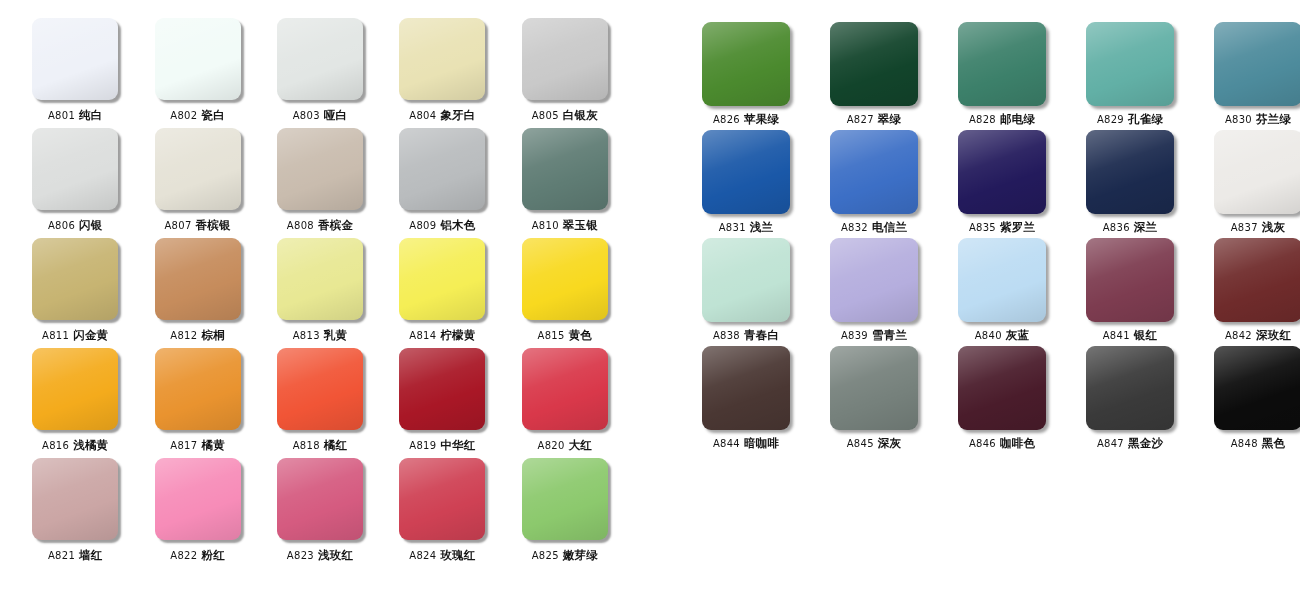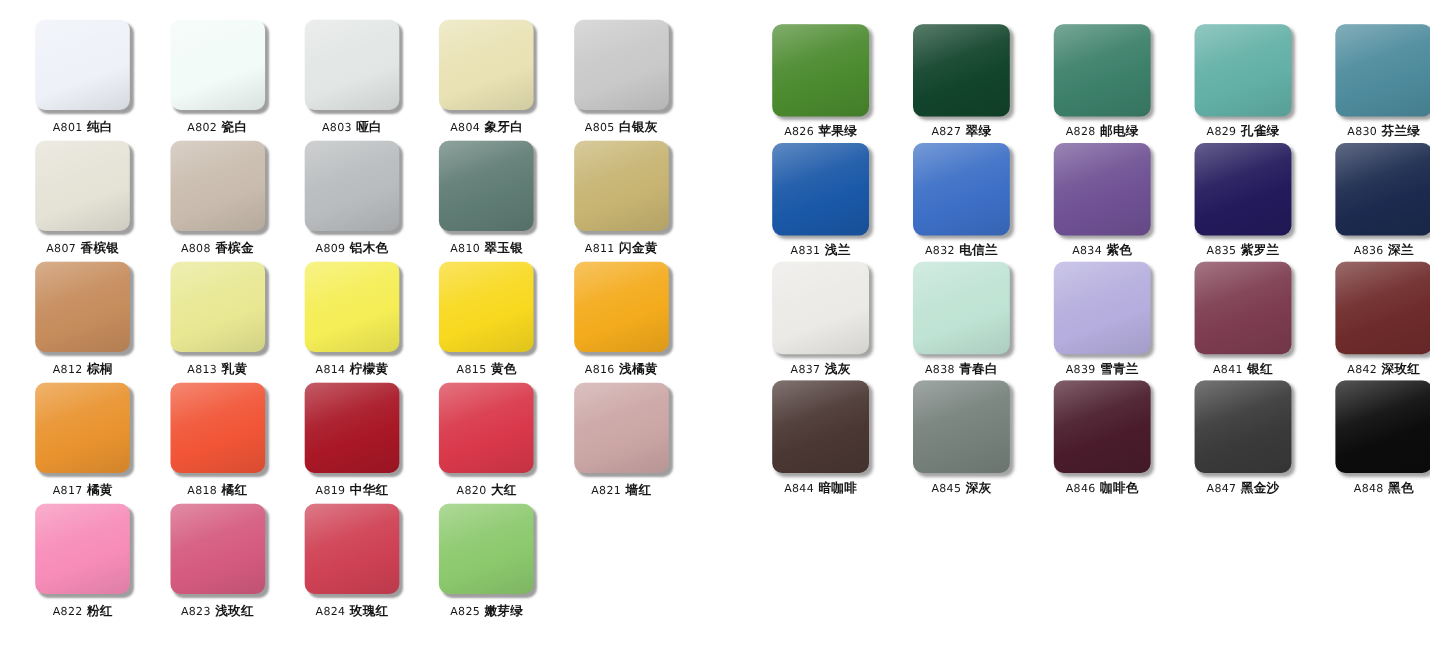--- a/index.html
+++ b/index.html
@@ -131,20 +131,26 @@
           </div>
           <div class="chip-label"><span class="code">A804</span><span class="name">象牙白</span></div>
         </div>
         <div class="swatch-cell">
           <div class="chip" style="background: rgb(201, 201, 201);">
             <div class="chip-gloss"></div>
           </div>
           <div class="chip-label"><span class="code">A805</span><span class="name">白银灰</span></div>
         </div>
         <div class="swatch-cell">
+          <div class="chip" style="background: rgb(220, 222, 221);">
+            <div class="chip-gloss"></div>
+          </div>
+          <div class="chip-label"><span class="code">A806</span><span class="name">闪银</span></div>
+        </div>
+        <div class="swatch-cell">
           <div class="chip" style="background: rgb(229, 226, 214);">
             <div class="chip-gloss"></div>
           </div>
           <div class="chip-label"><span class="code">A807</span><span class="name">香槟银</span></div>
         </div>
         <div class="swatch-cell">
           <div class="chip" style="background: rgb(201, 188, 174);">
             <div class="chip-gloss"></div>
           </div>
           <div class="chip-label"><span class="code">A808</span><span class="name">香槟金</span></div>
@@ -292,26 +298,20 @@
           </div>
           <div class="chip-label"><span class="code">A831</span><span class="name">浅兰</span></div>
         </div>
         <div class="swatch-cell">
           <div class="chip" style="background: rgb(60, 111, 198);">
             <div class="chip-gloss"></div>
           </div>
           <div class="chip-label"><span class="code">A832</span><span class="name">电信兰</span></div>
         </div>
         <div class="swatch-cell">
-          <div class="chip" style="background: rgb(111, 81, 148);">
-            <div class="chip-gloss"></div>
-          </div>
-          <div class="chip-label"><span class="code">A834</span><span class="name">紫色</span></div>
-        </div>
-        <div class="swatch-cell">
           <div class="chip" style="background: rgb(35, 26, 92);">
             <div class="chip-gloss"></div>
           </div>
           <div class="chip-label"><span class="code">A835</span><span class="name">紫罗兰</span></div>
         </div>
         <div class="swatch-cell">
           <div class="chip" style="background: rgb(27, 42, 78);">
             <div class="chip-gloss"></div>
           </div>
           <div class="chip-label"><span class="code">A836</span><span class="name">深兰</span></div>
@@ -326,20 +326,26 @@
           <div class="chip" style="background: rgb(191, 227, 212);">
             <div class="chip-gloss"></div>
           </div>
           <div class="chip-label"><span class="code">A838</span><span class="name">青春白</span></div>
         </div>
         <div class="swatch-cell">
           <div class="chip" style="background: rgb(181, 174, 222);">
             <div class="chip-gloss"></div>
           </div>
           <div class="chip-label"><span class="code">A839</span><span class="name">雪青兰</span></div>
+        </div>
+        <div class="swatch-cell">
+          <div class="chip" style="background: rgb(188, 220, 243);">
+            <div class="chip-gloss"></div>
+          </div>
+          <div class="chip-label"><span class="code">A840</span><span class="name">灰蓝</span></div>
         </div>
         <div class="swatch-cell">
           <div class="chip" style="background: rgb(125, 60, 80);">
             <div class="chip-gloss"></div>
           </div>
           <div class="chip-label"><span class="code">A841</span><span class="name">银红</span></div>
         </div>
         <div class="swatch-cell">
           <div class="chip" style="background: rgb(111, 43, 43);">
             <div class="chip-gloss"></div>

